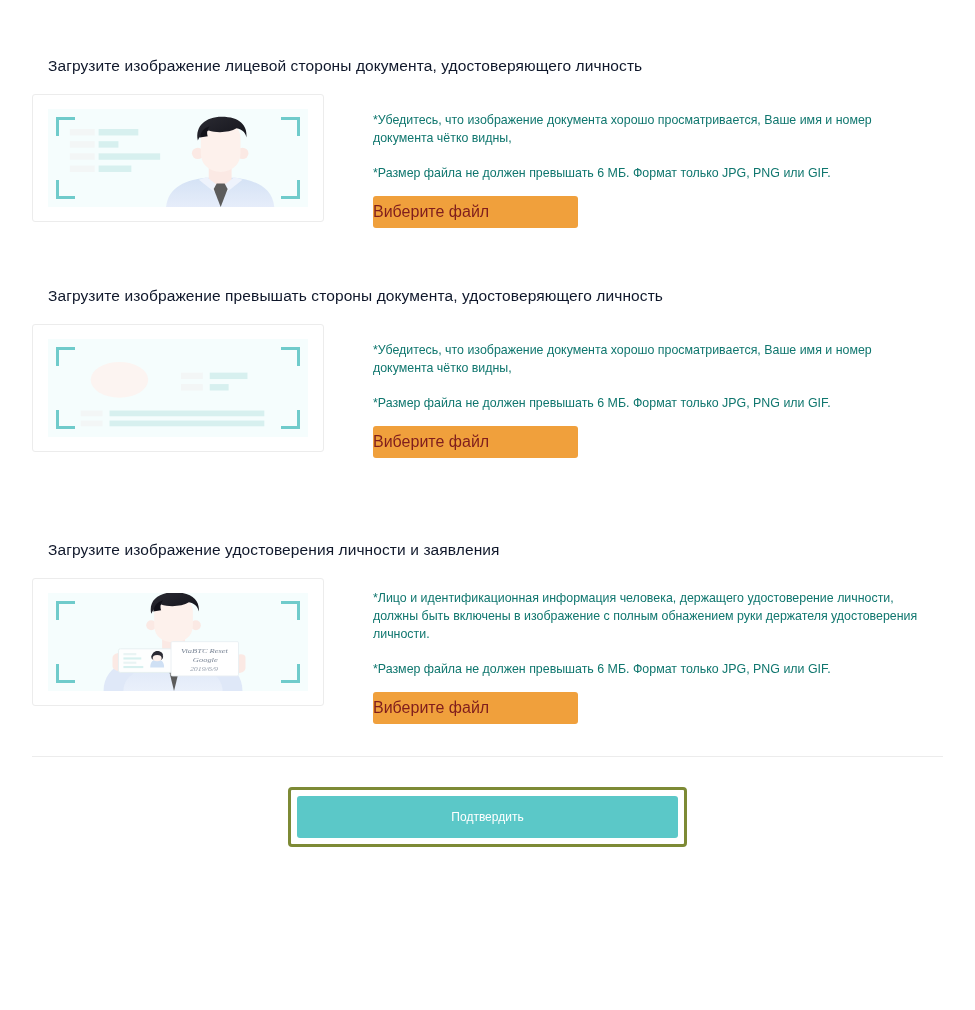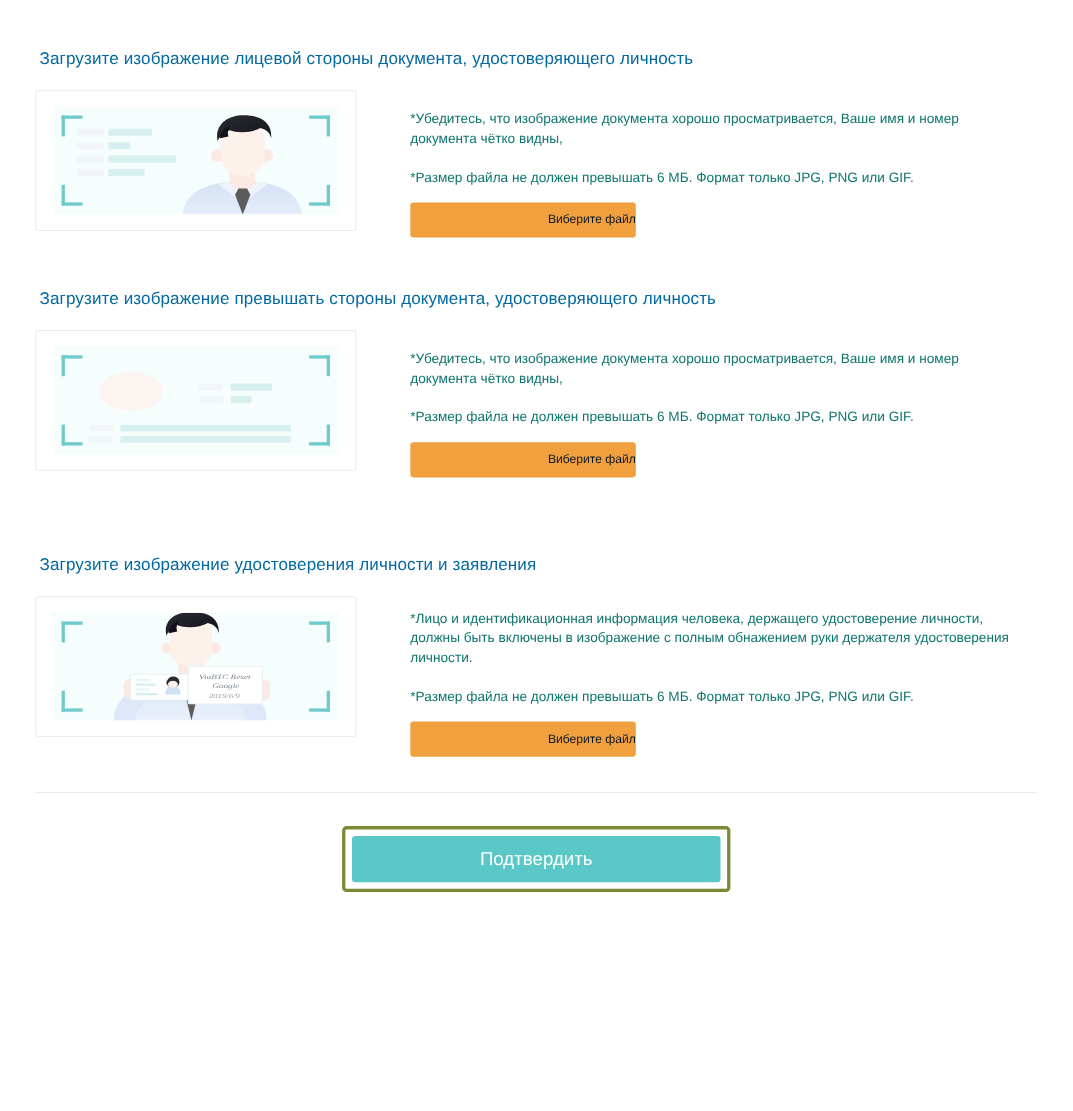--- a/index.html
+++ b/index.html
@@ -13,26 +13,26 @@
   .page {
     width: 975px;
     height: 1010px;
     position: relative;
     padding: 0 32px;
     overflow: hidden;
   }
 
   
   .section-heading {
-    color: #0369a1;
+    color: #0f172a;
     font-size: 15.5px;
     font-weight: 400;
     letter-spacing: .1px;
     line-height: 20px;
-    margin: 4px;
+    margin: 16px;
   }
 
   
   .section { display: flex; align-items: flex-start; }
   .thumb-col { flex: 0 0 292px; }
   .info-col { flex: 1; padding-left: 49px; padding-top: 17px; }
 
   
   .thumb {
     width: 292px;
@@ -67,24 +67,24 @@
     max-width: 515px;
   }
   .note.last { margin-bottom: 14px; }
 
   
   .btn-file {
     display: block;
     width: 205px;
     height: 32px;
     line-height: 32px;
-    text-align: right;
+    text-align: left;
     background: #f0a03c;
-    color: #0f172a;
-    font-size: 11px;
+    color: #7f1d1d;
+    font-size: 16px;
     border: none;
     border-radius: 3px;
     cursor: pointer;
     font-family: inherit;
     padding: 0;
   }
 
   
   .divider {
     height: 1px;
@@ -123,27 +123,27 @@
     margin-top: 30px;
   }
   .submit-focus {
     border: 3px solid #7d8a35;
     border-radius: 4px;
     padding: 6px;
     background: #ffffff;
   }
   .btn-submit {
     display: block;
-    width: 335px;
+    width: 381px;
     height: 42px;
     line-height: 42px;
     text-align: center;
     background: #5bc8c8;
     color: #ffffff;
-    font-size: 17px;
+    font-size: 12px;
     border: none;
     border-radius: 3px;
     cursor: pointer;
     font-family: inherit;
     padding: 0;
   }
 </style>
 </head>
 <body>
 

